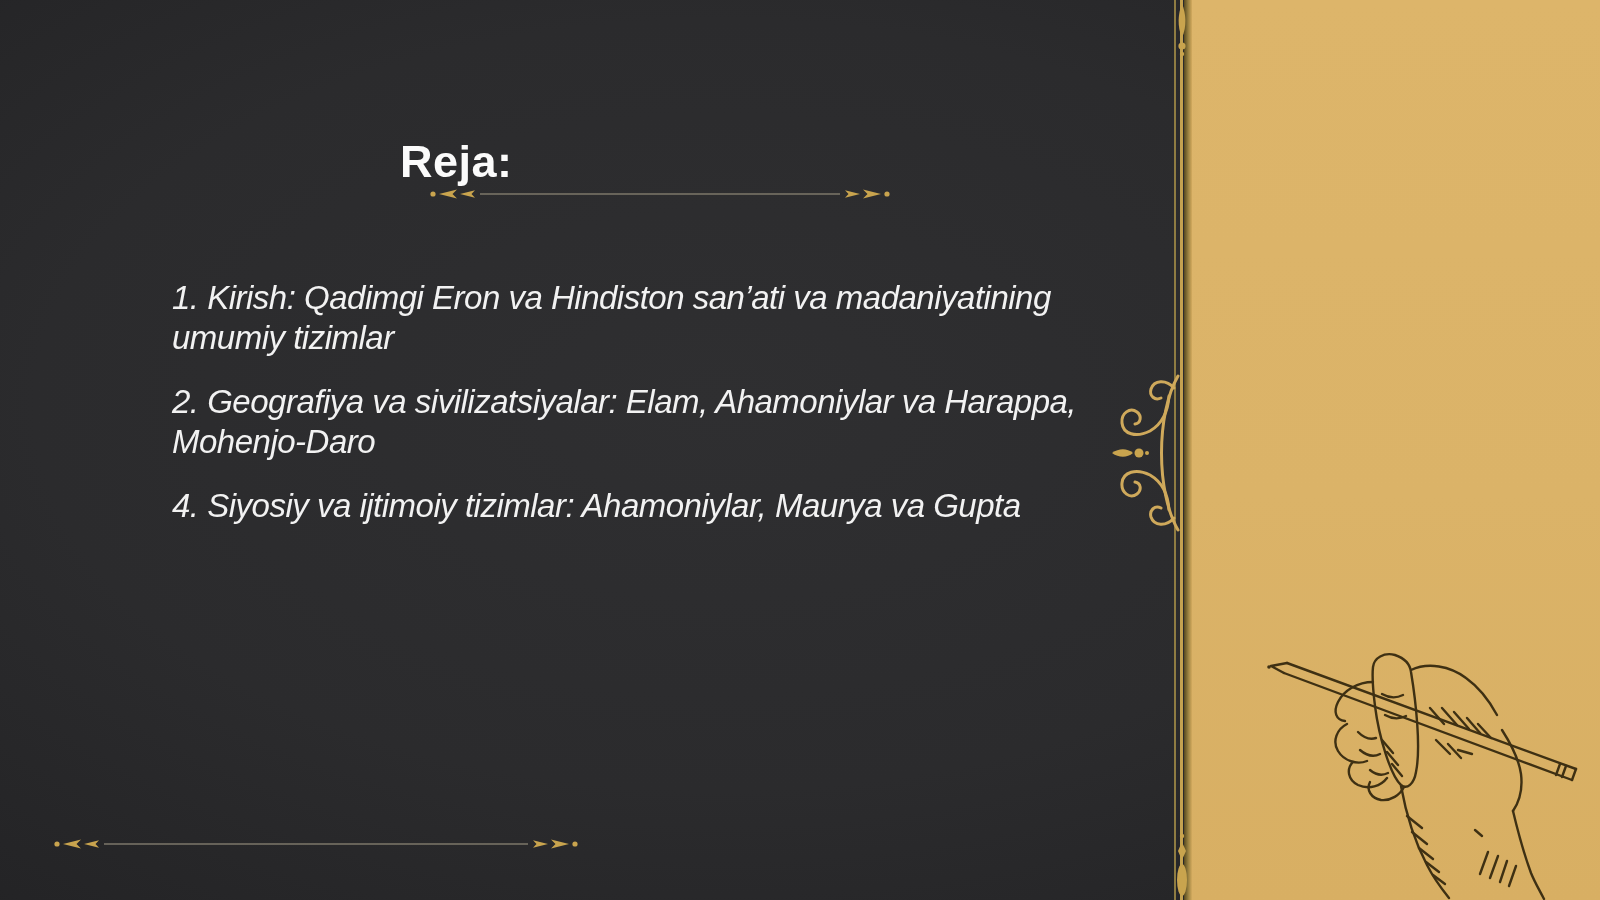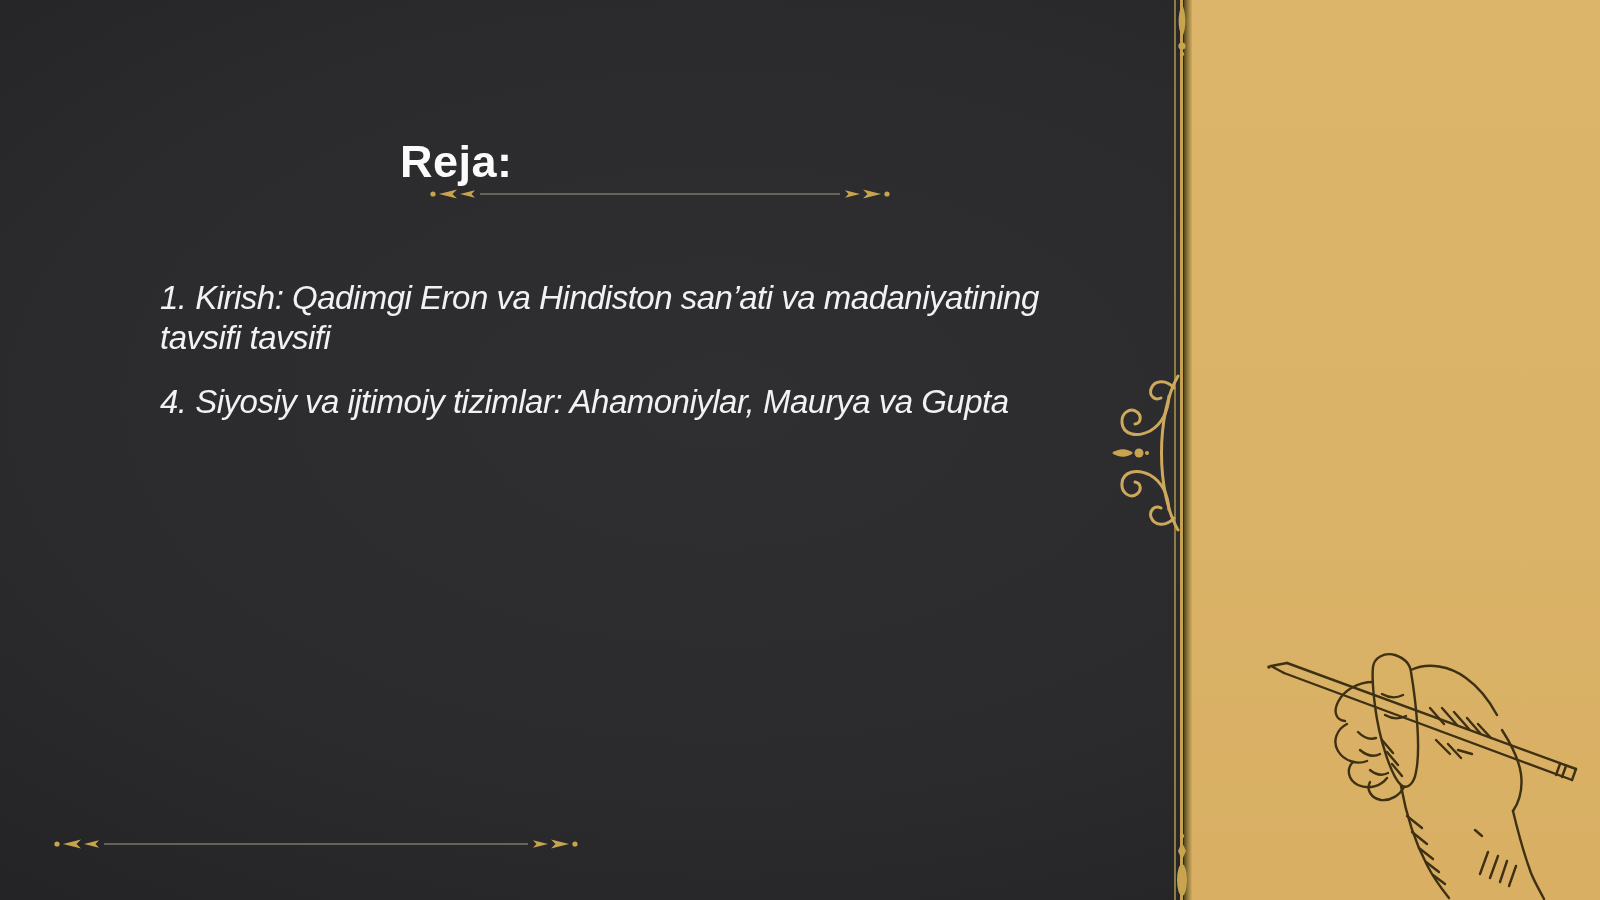--- a/index.html
+++ b/index.html
@@ -25,21 +25,21 @@
   }
   .stripe1{position:absolute;top:0;bottom:0;left:1174px;width:2px;background:var(--gold-dull);}
   .stripe2{position:absolute;top:0;bottom:0;left:1180px;width:3px;background:#c4a251;}
   .deco{position:absolute;}
   
   .title{
     position:absolute;left:400px;top:128px;width:590px;text-align:left;
     font-size:45px;font-weight:bold;color:var(--title-color);letter-spacing:0.5px;margin-top:8px;
   }
   
-  .list{position:absolute;left:160px;top:278px;width:1010px;color:var(--text-color);}
+  .list{position:absolute;left:172px;top:278px;width:1010px;color:var(--text-color);}
   .item{margin:0 0 24px 0;font-style:italic;font-size:33px;line-height:40px;letter-spacing:-0.5px;}
   .item .line{display:block;white-space:nowrap;}
   
   .gold-fill{fill:var(--gold-accent);}
   .gold-stroke{stroke:var(--gold-bright);stroke-width:3;fill:none;stroke-linecap:round;}
   .rule-stroke{stroke:var(--rule-gray);stroke-width:1.3;}
   .sketch{stroke:var(--sketch-color);stroke-width:2.4;fill:none;stroke-linecap:round;stroke-linejoin:round;}
   .sketch-fill{fill:var(--sketch-color);}
 </style>
 </head>
@@ -92,21 +92,25 @@
       <circle cx="5" cy="7" r="2.6"></circle>
       <path d="M11,7 L29,2.6 L24.5,7 L29,11.4 Z"></path>
       <path d="M32,7 L47,3.2 L43.5,7 L47,10.8 Z"></path>
     </g>
     <use href="#tdc" transform="translate(464,0) scale(-1,1)"></use>
   </svg>
 
   <div class="list">
     <p class="item">
       <span class="line">1. Kirish: Qadimgi Eron va Hindiston san’ati va madaniyatining</span>
-      <span class="line">tavsifi tavsifi</span>
+      <span class="line">umumiy tizimlar</span>
+    </p>
+    <p class="item">
+      <span class="line">2. Geografiya va sivilizatsiyalar: Elam, Ahamoniylar va Harappa,</span>
+      <span class="line">Mohenjo-Daro</span>
     </p>
     <p class="item">
       <span class="line">4. Siyosiy va ijtimoiy tizimlar: Ahamoniylar, Maurya va Gupta</span>
     </p>
   </div>
 
   <svg class="deco" style="left:52px;top:837px;" width="528" height="14" viewBox="0 0 528 14">
     <line class="rule-stroke" x1="52" y1="7" x2="476" y2="7"></line>
     <g id="bdc" class="gold-fill">
       <circle cx="5" cy="7" r="2.6"></circle>

